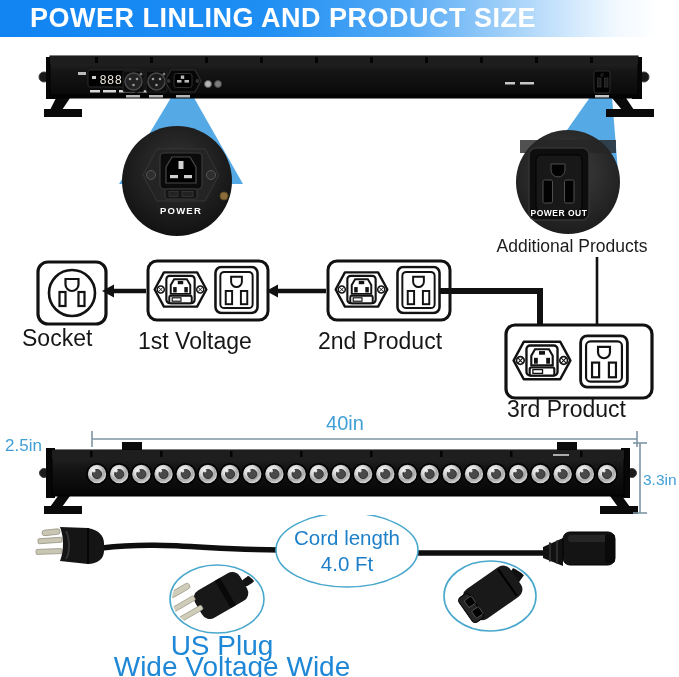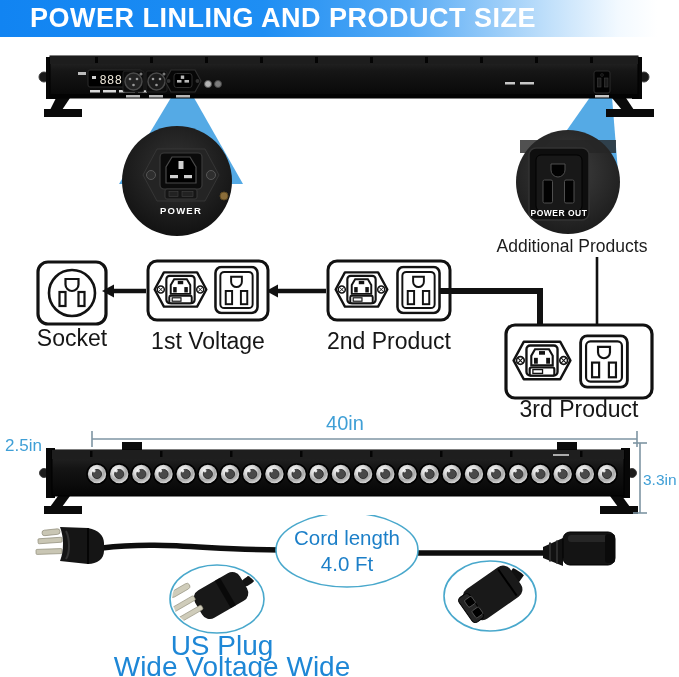--- a/index.html
+++ b/index.html
@@ -3,21 +3,21 @@
 <meta charset="utf-8">
 <style>
   html,body{margin:0;padding:0;background:#fff;}
   .stage{position:relative;width:679px;height:677px;background:#ffffff;overflow:hidden;
          font-family:"Liberation Sans",sans-serif;}
   .banner{position:absolute;top:0;left:0;width:657px;height:37px;box-sizing:border-box;
           background:linear-gradient(90deg,#1184f2 0%,#1e8ef3 40%,#55aaf5 62%,#b9dcfa 82%,#f2f9ff 94%,#ffffff 100%);
           color:#ffffff;font-weight:bold;font-size:27px;line-height:37px;padding-left:30px;
           letter-spacing:.5px;white-space:nowrap;}
   .abs{position:absolute;}
-  .lbl{position:absolute;color:#161616;text-align:center;font-size:23px;line-height:1.05;}
+  .lbl{position:absolute;color:#161616;font-size:23px;line-height:1.05;}
   .lbl-sm{position:absolute;color:#1c1c1c;text-align:center;font-size:17.5px;}
   .blue-lbl{position:absolute;text-align:center;font-size:28px;color:#1e87d6;}
   svg{display:block;}
   svg text{font-family:"Liberation Sans",sans-serif;}
 </style>
 </head>
 <body>
 
 <div class="stage">
 

